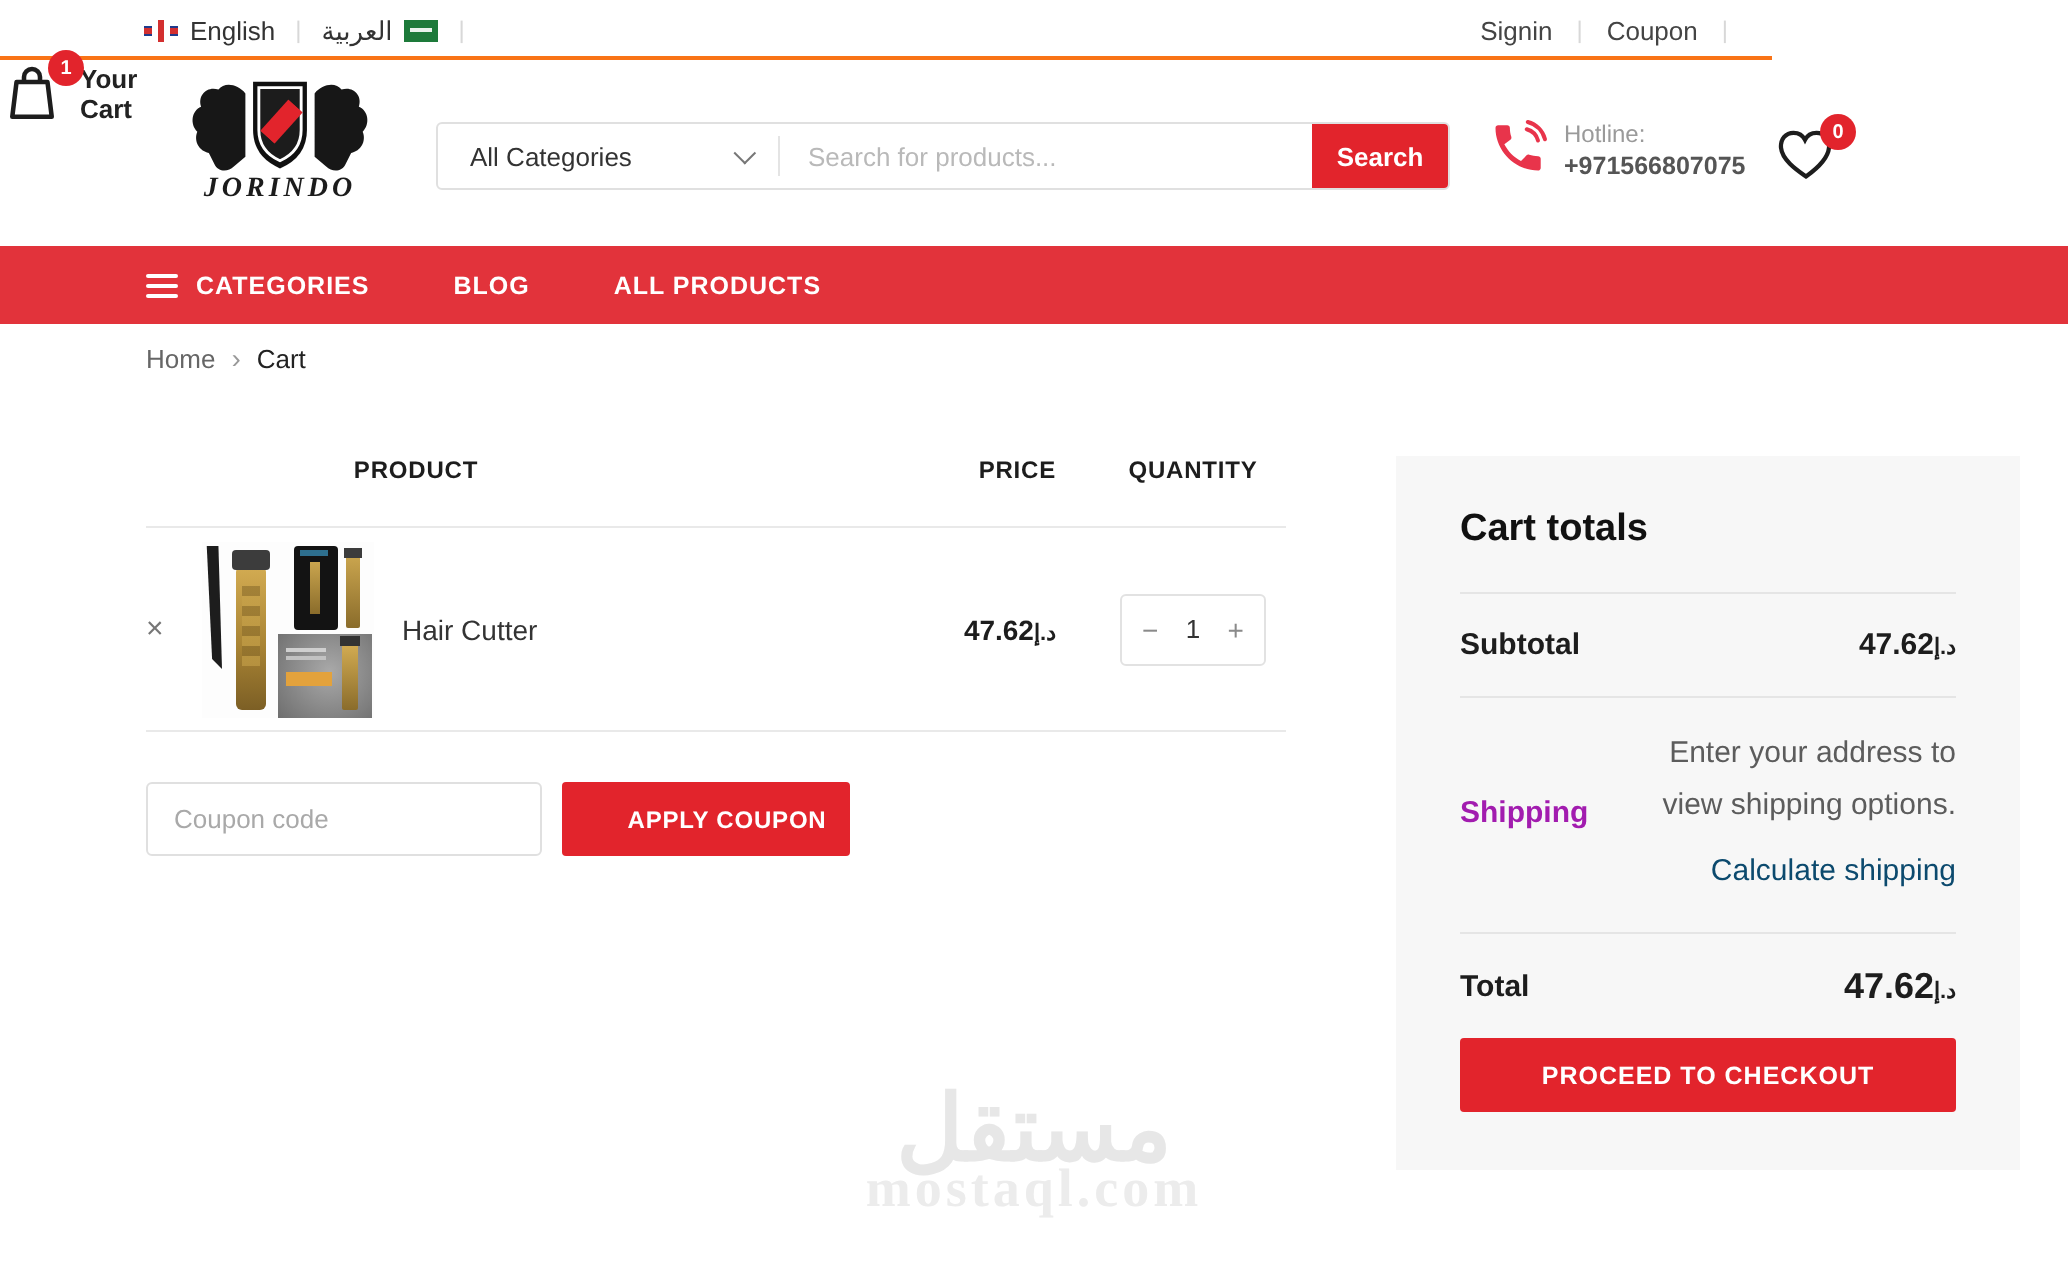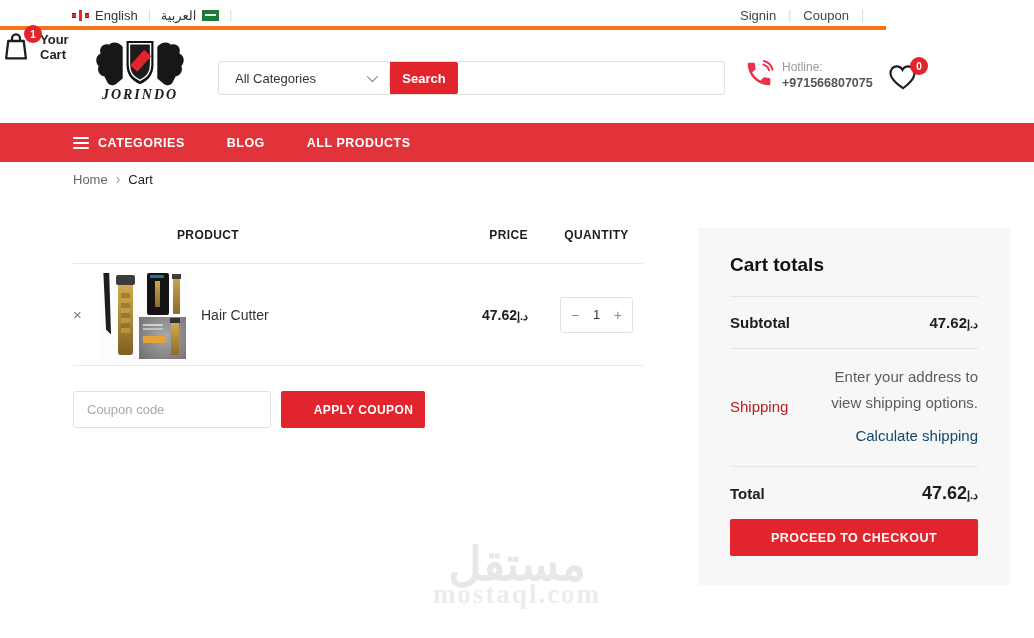--- a/index.html
+++ b/index.html
@@ -1,20 +1,20 @@
 <!DOCTYPE html>
 <html><head>
 <meta charset="utf-8">
 <style>
   * { margin:0; padding:0; box-sizing:border-box; }
   html,body { width:1034px; height:638px; background:#fff; font-family:"Liberation Sans", sans-serif; overflow:hidden; }
   .page { position:relative; width:1034px; height:638px; background:#fff; }
 
   
-  .topbar { position:absolute; left:0; top:0; width:886px; height:30px; background:#fff; border-bottom:4px solid #f97316; font-size:13px; color:#333; }
+  .topbar { position:absolute; left:0; top:0; width:886px; height:30px; background:#fff; border-bottom:2px solid #f97316; font-size:13px; color:#333; }
   .topbar-left { position:absolute; left:72px; top:0; height:30px; display:flex; align-items:center; gap:10px; }
   .topbar-right { position:absolute; right:22px; top:0; height:30px; display:flex; align-items:center; gap:12px; }
   .lang-item { display:flex; align-items:center; gap:6px; cursor:pointer; }
   .tb-divider { color:#d8d8d8; font-size:12px; }
   .flag { width:17px; height:11px; display:inline-block; position:relative; flex:0 0 auto; }
   .flag-uk { background:#1f3b8c; overflow:hidden; }
   .flag-uk:before { content:""; position:absolute; left:0; top:4px; width:17px; height:3px; background:#d32f2f; box-shadow:0 -4px 0 #fff, 0 4px 0 #fff; }
   .flag-uk:after { content:""; position:absolute; left:7px; top:0; width:3px; height:11px; background:#d32f2f; box-shadow:-3px 0 0 #fff, 3px 0 0 #fff; }
   .flag-sa { background:#1d7a3a; }
   .flag-sa:before { content:""; position:absolute; left:3px; top:4px; width:11px; height:2px; background:#e9f3ec; }
@@ -100,21 +100,21 @@
   .update-btn { width:136px; margin-left:auto; }
 
   
   .sidebar { position:absolute; left:698px; top:228px; width:312px; height:357px; background:#f7f7f7; padding:26px 32px 0; }
   .totals-title { font-size:19px; font-weight:bold; color:#111; margin-bottom:20px; }
   .s-divider { height:1px; background:#e5e5e5; }
   .s-row { display:flex; justify-content:space-between; align-items:center; padding:17px 0; }
   .s-label { font-size:15px; font-weight:bold; color:#1d1d1d; }
   .s-value { font-size:15px; font-weight:bold; color:#1d1d1d; }
   .ship-row { display:flex; justify-content:space-between; padding:15px 0 17px; }
-  .ship-label { font-size:15px; font-weight:normal; color:#b91c1c; align-self:center; }
+  .ship-label { font-size:15px; font-weight:bold; color:#a21caf; align-self:center; }
   .ship-right { width:170px; text-align:right; font-size:15px; color:#5c5c5c; line-height:26px; }
   .calc-link { display:block; margin-top:7px; color:#0c4a6e; cursor:pointer; font-size:15px; }
   .total-row { padding:16px 0 15px; }
   .total-value { font-size:18px; }
   .checkout-btn { width:100%; height:37px; letter-spacing:.5px; font-size:12.5px; }
 
   
   .watermark { position:absolute; left:50%; top:541px; transform:translateX(-50%); text-align:center; pointer-events:none; }
   .wm-ar { font-size:46px; font-weight:bold; color:#e7e7e7; line-height:1; }
   .wm-en { font-size:27px; font-weight:bold; color:#ececec; letter-spacing:2px; margin-top:-8px;font-family:Liberation Serif, serif; }
@@ -161,20 +161,21 @@
       </svg>
       <div class="logo-name">JORINDO</div>
     </div>
 
     <div class="searchbar">
       <div class="cat-select">
         <span>All Categories</span>
         <span class="chev"></span>
       </div>
       <div class="search-divider"></div>
+      <input class="search-input" type="text" placeholder="Search for products..." style="">
       <button class="search-btn">Search</button>
     </div>
 
     <div class="hotline">
       <svg width="30" height="30" viewBox="0 0 24 24">
         <path d="M6.54 10.5c1.45 2.85 3.8 5.2 6.66 6.66l2.22-2.23c.28-.28.68-.37 1.04-.25 1.12.37 2.33.57 3.57.57.58 0 1.05.47 1.05 1.05v3.65c0 .58-.47 1.05-1.05 1.05C10.85 21 3 13.15 3 3.97 3 3.39 3.47 2.92 4.05 2.92H7.7c.58 0 1.05.47 1.05 1.05 0 1.25.2 2.45.57 3.57.11.36.03.76-.25 1.04l-2.53 1.92z" fill="#e8344b"></path>
         <path d="M15.5 4.5 c2.2.6 3.9 2.3 4.5 4.5" stroke="#e8344b" stroke-width="1.6" fill="none" stroke-linecap="round"></path>
         <path d="M15.9 1.6 c3.4.9 6 3.5 6.9 6.9" stroke="#e8344b" stroke-width="1.6" fill="none" stroke-linecap="round"></path>
       </svg>
       <div class="hotline-text">

